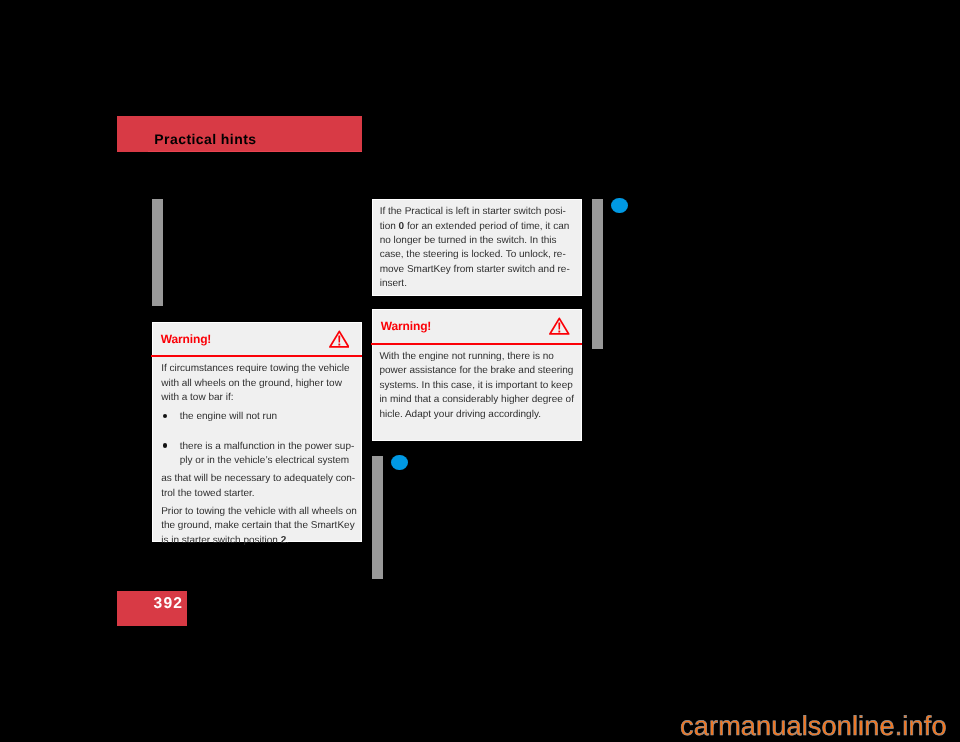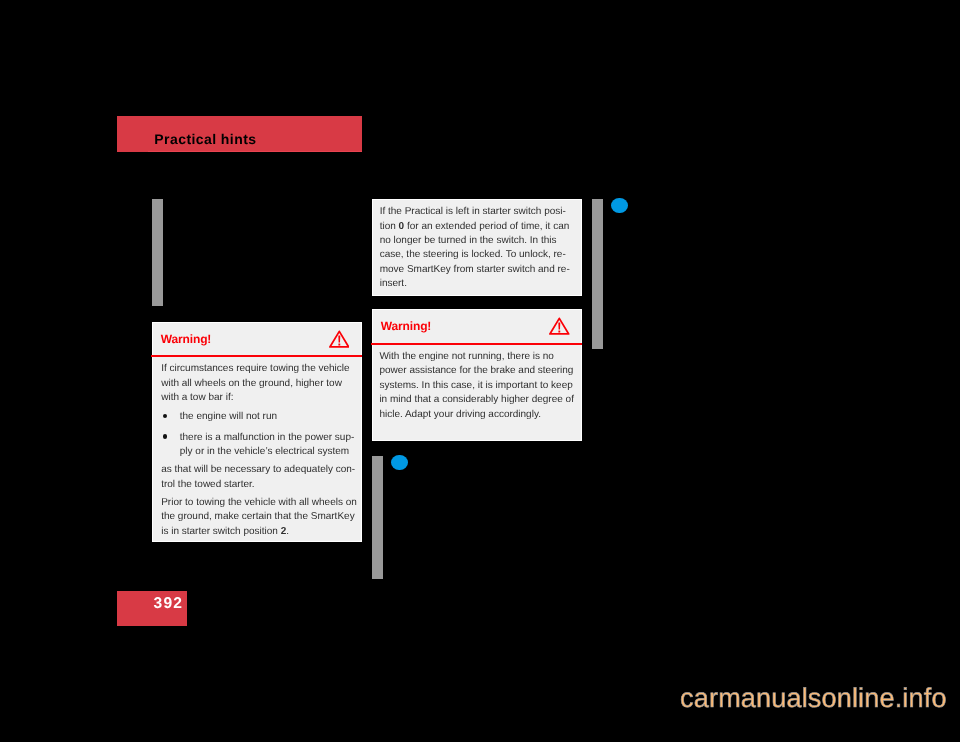--- a/index.html
+++ b/index.html
@@ -23,35 +23,35 @@
        font-size:15.6px;font-weight:bold;color:#ffffff;line-height:15.6px;letter-spacing:1.2px;}
 
   
   .panel{background:#f0f0f0;}
   .panel-body{color:#2e2e2e;font-size:10px;line-height:14.45px;}
   .panel-body p{margin:0;}
   .panel-body p + p{margin-top:3.5px;}
   .ln{display:block;white-space:nowrap;}
   .bullets{margin:5px 0 3.5px 0;padding:0;list-style:none;}
   .bullets li{position:relative;padding-left:18.6px;}
-  .bullets li + li{margin-top:6px;}
+  .bullets li + li{margin-top:15px;}
   .bullets li .dot{position:absolute;left:1.75px;top:3.5px;width:4.4px;height:4.4px;border-radius:50%;background:#121212;font-size:0;line-height:0;}
 
   
   .warn-head{position:relative;height:100%;}
   .warn-label{position:absolute;font-size:12px;font-weight:bold;color:#fb0007;
        line-height:11.7px;letter-spacing:-0.14px;}
   .warn-icon{position:absolute;line-height:0;}
   .warn-rule{position:absolute;left:-1.3px;right:-1.3px;bottom:0;height:2.3px;background:#fb0007;}
 
   
   .gbar{background:#999999;}
   .bluedot{background:#0099e4;border-radius:50%;}
 
-  #watermark{left:680.1px;top:684px;font-size:27.1px;color:#fdba74;line-height:27.1px;letter-spacing:0.14px;text-align:center;-webkit-text-stroke:0.62px #9a9a9a;}
+  #watermark{left:680.1px;top:712px;font-size:27.1px;color:#f97316;line-height:27.1px;letter-spacing:0.14px;text-align:center;-webkit-text-stroke:0.62px #9a9a9a;}
 
   
   #left-rule{left:151.6px;top:198.9px;width:11px;height:107.5px;}
   #left-warning-panel{left:151.7px;top:321.8px;width:210.5px;height:220.2px;
        border:1.3px solid #ffffff;box-sizing:border-box;}
   #left-warning-panel .warn-head{height:34.6px;}
   #left-warning-panel .warn-label{left:8.1px;top:11.6px;}
   #left-warning-panel .warn-icon{left:175.9px;top:6.8px;}
   #left-warning-body{position:absolute;left:8.5px;top:39.3px;width:195px;}
 

